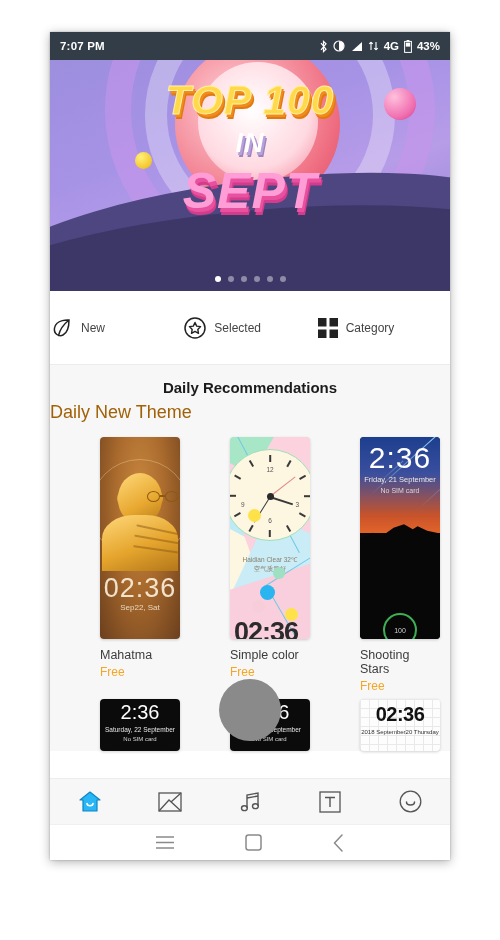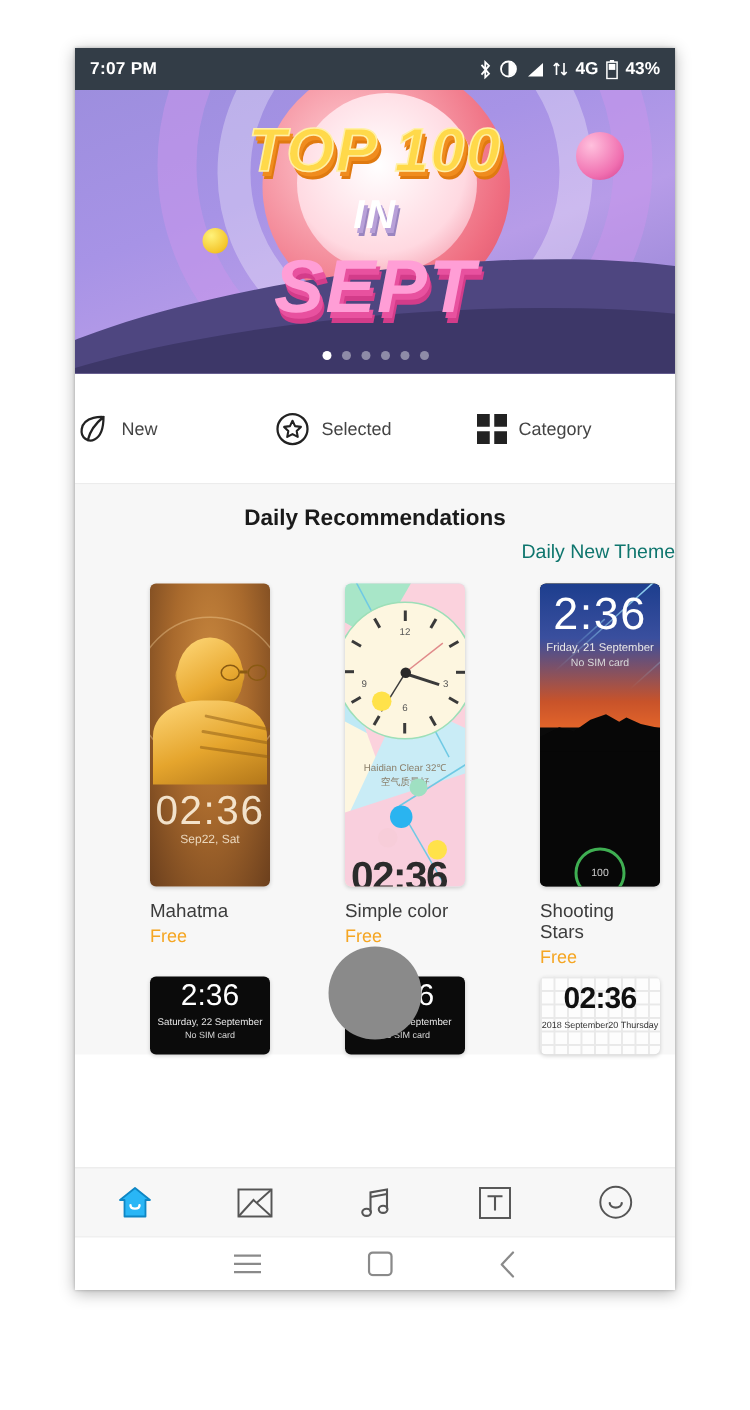--- a/index.html
+++ b/index.html
@@ -32,21 +32,21 @@
   .searchbar-wrap { background:#333d47; padding:4px 10px 12px 10px; }
   .searchbar {
     height:32px; background:#cbcbcb; display:flex; align-items:center;
     padding:0 10px; gap:9px;
   }
   .searchbar svg { display:block; }
   .search-text { font-size:13px; color:#3a3a3a; }
 
   
   .banner {
-    position:relative; height:189px; overflow:hidden;
+    position:relative; height:231px; overflow:hidden;
     background:linear-gradient(160deg,#9d8ede 0%,#a793e6 35%,#b79ce8 60%,#8e7fd0 100%);
   }
   .b-swirl { position:absolute; border-radius:50%; }
   .s1 { width:330px; height:330px; left:55px; top:-115px;
         border:26px solid rgba(200,150,235,.55); transform:rotate(-22deg); }
   .s2 { width:250px; height:250px; left:95px; top:-70px;
         border:22px solid rgba(255,255,255,.30); transform:rotate(-22deg); }
   .s3 { width:165px; height:165px; left:125px; top:-18px;
         background:radial-gradient(circle at 40% 35%,#ffd3d8,#ef6d80 70%,#d64a66 100%);
         transform:rotate(-18deg); }
@@ -87,21 +87,21 @@
     height:74px; background:#ffffff; display:flex; align-items:center;
     border-bottom:1px solid #ececec;
   }
   .navitem { flex:1; display:flex; flex-direction:row; align-items:center; gap:7px; }
   .navitem svg { display:block; }
   .navitem span { font-size:12px; color:#444444; }
 
   
   .content { background:#f7f7f7; padding-top:14px; }
   .sec-title { text-align:center; font-size:15px; font-weight:bold; color:#1b1b1b; }
-  .sec-sub { text-align:right; font-size:13px; color:#0f766e; margin-top:6px; }
+  .sec-sub { text-align:left; font-size:18px; color:#a16207; margin-top:6px; }
 
   .cards { display:flex; gap:10px; padding:14px 10px 0 10px; }
   .card { flex:1;margin-left:40px; }
   .thumb {
     position:relative; height:202px; border-radius:4px; overflow:hidden;
     box-shadow:0 1px 3px rgba(0,0,0,.18);
   }
   .card-name { font-size:12.5px; color:#3c3c3c; margin-top:9px; }
   .card-price { font-size:12px; color:#f5a623; margin-top:3px; }
 

